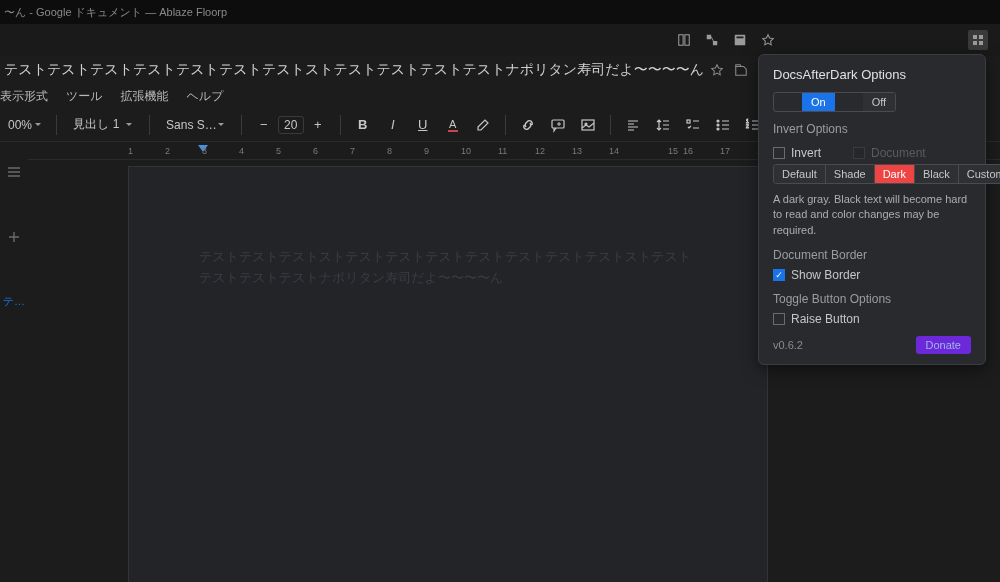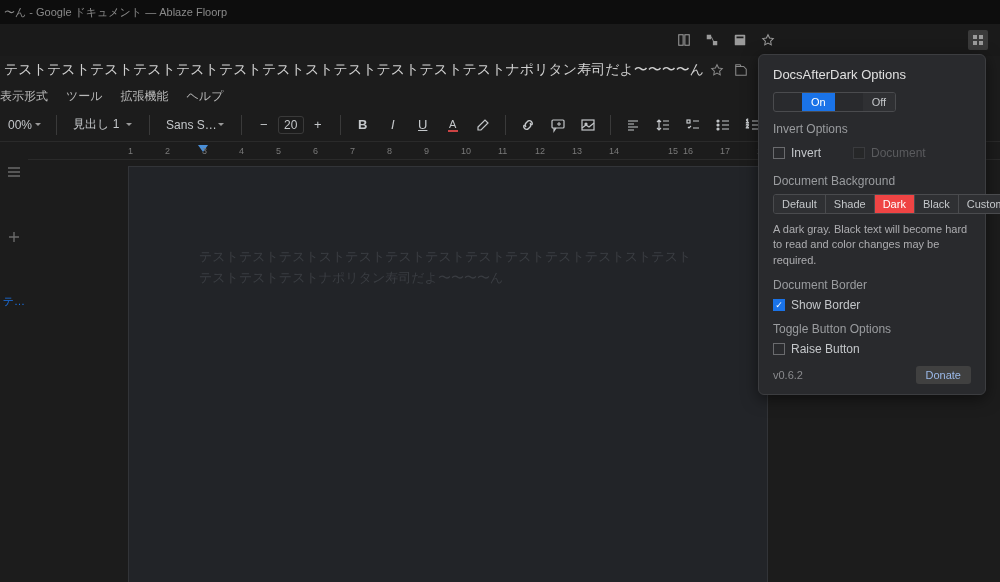--- a/index.html
+++ b/index.html
@@ -258,21 +258,21 @@
   color: #adadb0;
   margin-top: 8px;
   line-height: 1.4;
 }
 .ext-footer {
   display: flex; justify-content: space-between; align-items: center;
   margin-top: 10px;
 }
 .version { font-size: 11px; color: #8a8b8e; }
 .donate-btn {
-  background: #404040;
+  background: #6d28d9;
   color: #9ab8e8;
   padding: 3px 10px;
   border-radius: 3px;
   font-size: 11px;
   cursor: pointer;
 }
 svg { display: block; }
 </style>
 </head>
 <body>
@@ -513,21 +513,20 @@
     <div class="check-row">
       <div class="chk"></div>
       <span>Invert</span>
     </div>
     <div class="check-row">
       <div class="chk disabled"></div>
       <span class="disabled-label">Document</span>
     </div>
   </div>
 
-  <div class="ext-section-label">Document Background</div>
   <div class="bg-group">
     <div class="bg-btn">Default</div>
     <div class="bg-btn">Shade</div>
     <div class="bg-btn active">Dark</div>
     <div class="bg-btn">Black</div>
     <div class="bg-btn">Custom</div>
   </div>
   <div class="desc-text">A dark gray. Black text will become hard to read and color changes may be required.</div>
 
   <div class="ext-section-label">Document Border</div>

